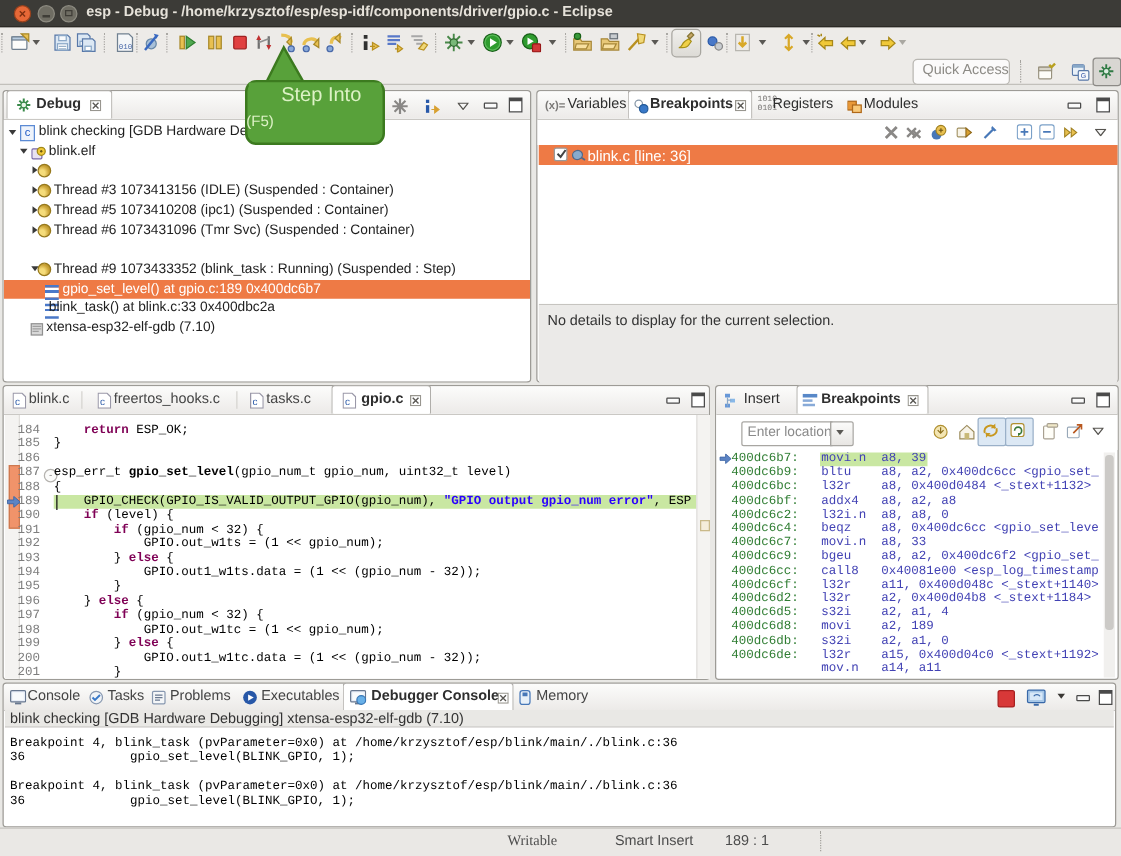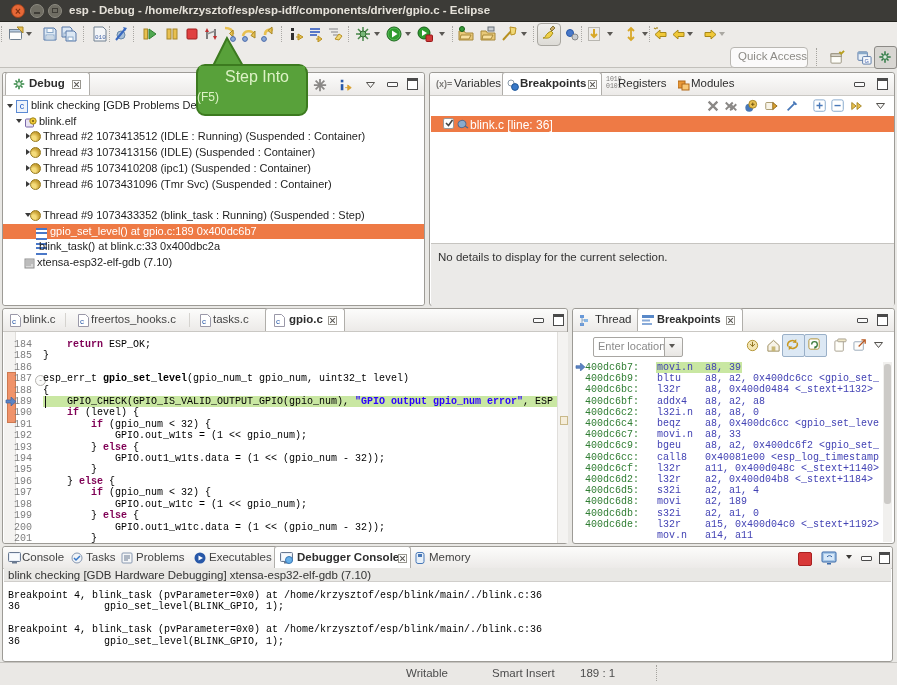--- a/index.html
+++ b/index.html
@@ -228,35 +228,34 @@
     </svg>
   <svg class="abs" style="left:363px;top:9px;" width="9" height="6" viewBox="0 0 9 6">
       <path d="M0.5 0.5h8L4.5 5.5z" fill="#f6f6f5" stroke="#55534f"></path>
     </svg>
   <div class="minbtn" style="left:384px;top:9px;"></div>
   <div class="maxbtn" style="left:404px;top:5px;"></div>
   <div id="dbgtree" class="abs" style="left:0;top:23px;right:0;bottom:0;background:#fff;overflow:hidden;border-radius:0 0 3px 3px;font-size:11px;color:#1e1e1e;">
     <div class="trow" style="top:2px;">
         <span class="cdown" style="left:4px;"></span>
         <span class="ticon" style="left:13px;color:#1a56c4;border:1px solid #5b8ad4;background:#eef3fb;width:10px;height:11px;font-size:9px;text-align:center;line-height:11px;">c</span>
-        <span style="position:absolute;left:28px;">blink checking [GDB Problems De</span>
+        <span style="position:absolute;left:28px;">blink checking [GDB Hardware De</span>
       </div>
     <div class="trow" style="top:17.7px;">
         <span class="cdown" style="left:13px;"></span>
         <svg class="ticon" style="left:22px;top:3px;" width="12" height="11" viewBox="0 0 12 11">
           <rect x="0.5" y="2" width="8" height="8" rx="1" fill="#e8e2f2" stroke="#7868a8"></rect>
           <circle cx="8" cy="4" r="3.2" fill="#f0c838" stroke="#a08818"></circle>
           <path d="M7 4h2M8 3v2" stroke="#6a5810"></path>
         </svg>
         <span style="position:absolute;left:36px;">blink.elf</span>
       </div>
     <div class="trow" style="top:33.4px;">
         <span class="cright" style="left:23px;"></span>
         <span class="key"></span>
-        <span class="ttext">Thread #2 1073413512 (IDLE : Running) (Suspended : Container)</span>
       </div>
     <div class="trow" style="top:49.1px;">
         <span class="cright" style="left:23px;"></span>
         <span class="key"></span>
         <span class="ttext">Thread #3 1073413156 (IDLE) (Suspended : Container)</span>
       </div>
     <div class="trow" style="top:64.8px;">
         <span class="cright" style="left:23px;"></span>
         <span class="key"></span>
         <span class="ttext">Thread #5 1073410208 (ipc1) (Suspended : Container)</span>
@@ -452,21 +451,21 @@
 </div>
 
 <div class="panel" style="left:572px;top:308px;width:323px;height:236px;">
   <div class="tabbar"></div>
   <svg class="abs" style="left:6px;top:5px;" width="13" height="13" viewBox="0 0 13 13">
       <rect x="1" y="1" width="4" height="3" fill="#6898d8"></rect>
       <rect x="5" y="5" width="4" height="3" fill="#88b8e8"></rect>
       <rect x="1" y="9" width="4" height="3" fill="#6898d8"></rect>
       <path d="M3 4v7M3 6h3M3 10h0" stroke="#8aa8c8" fill="none"></path>
     </svg>
-  <div class="tlabel" style="left:22px;">Thread</div>
+  <div class="tlabel" style="left:22px;">Insert</div>
   <div class="atab" style="left:64px;width:106px;"></div>
   <svg class="abs" style="left:69px;top:6px;" width="12" height="12" viewBox="0 0 12 12">
       <rect x="0" y="0" width="12" height="3" fill="#5888c8"></rect>
       <rect x="0" y="4.5" width="8" height="2" fill="#88aad8"></rect>
       <rect x="0" y="8" width="10" height="2" fill="#88aad8"></rect>
     </svg>
   <div class="tlabel b" style="left:84px;font-size:11px;">Breakpoints</div>
   <svg class="abs" style="left:153px;top:7px;" width="9" height="9" viewBox="0 0 9 9">
       <rect x="0.5" y="0.5" width="8" height="8" fill="none" stroke="#98968f"></rect>
       <path d="M2.2 2.2l4.6 4.6M6.8 2.2L2.2 6.8" stroke="#5a5854" stroke-width="1.1"></path>
@@ -589,21 +588,21 @@
   <div class="abs" style="left:1px;top:21px;width:887px;height:13px;background:#e9e8e5;border-bottom:1px solid #d0cecb;"></div>
   <div class="abs" style="left:5px;top:22px;font-size:11.5px;color:#333;">blink checking [GDB Hardware Debugging] xtensa-esp32-elf-gdb (7.10)</div>
   <div id="console" class="abs mono" style="left:5px;top:42.5px;width:880px;height:72px;color:#000;line-height:11.5px;">Breakpoint 4, blink_task (pvParameter=0x0) at /home/krzysztof/esp/blink/main/./blink.c:36
 36              gpio_set_level(BLINK_GPIO, 1);
 
 Breakpoint 4, blink_task (pvParameter=0x0) at /home/krzysztof/esp/blink/main/./blink.c:36
 36              gpio_set_level(BLINK_GPIO, 1);</div>
 </div>
 
 <div class="abs" style="left:0;top:662px;width:897px;height:23px;background:#eae8e5;border-top:1px solid #c6c4c0;box-sizing:border-box;"></div>
-<div class="abs" style="left:406px;top:667px;font-size:11.5px;color:#4c4c4c;">Writable</div>
+<div class="abs" style="left:406px;top:667px;font-size:11.5px;color:#4c4c4c;font-family:Liberation Serif, serif;">Writable</div>
 <div class="abs" style="left:492px;top:667px;font-size:11.5px;color:#4c4c4c;">Smart Insert</div>
 <div class="abs" style="left:580px;top:667px;font-size:11.5px;color:#4c4c4c;">189 : 1</div>
 <div class="abs" style="left:656px;top:665px;width:1px;height:16px;border-left:1px dotted #a5a39e;"></div>
 
 <svg class="abs" style="left:190px;top:29px;" width="130" height="90" viewBox="0 0 130 90">
   <polygon points="37,9 23,37 53,37" fill="#58a13a" stroke="#3c7a1f" stroke-width="2"></polygon>
   <rect x="7" y="36" width="110" height="50" rx="8" fill="#58a13a" stroke="#3c7a1f" stroke-width="2"></rect>
   <rect x="9" y="37" width="106" height="10" fill="#58a13a"></rect>
 </svg>
 <div class="abs" style="left:197px;top:68px;width:120px;text-align:center;font-size:16px;color:#ddf2c6;">Step Into</div>

